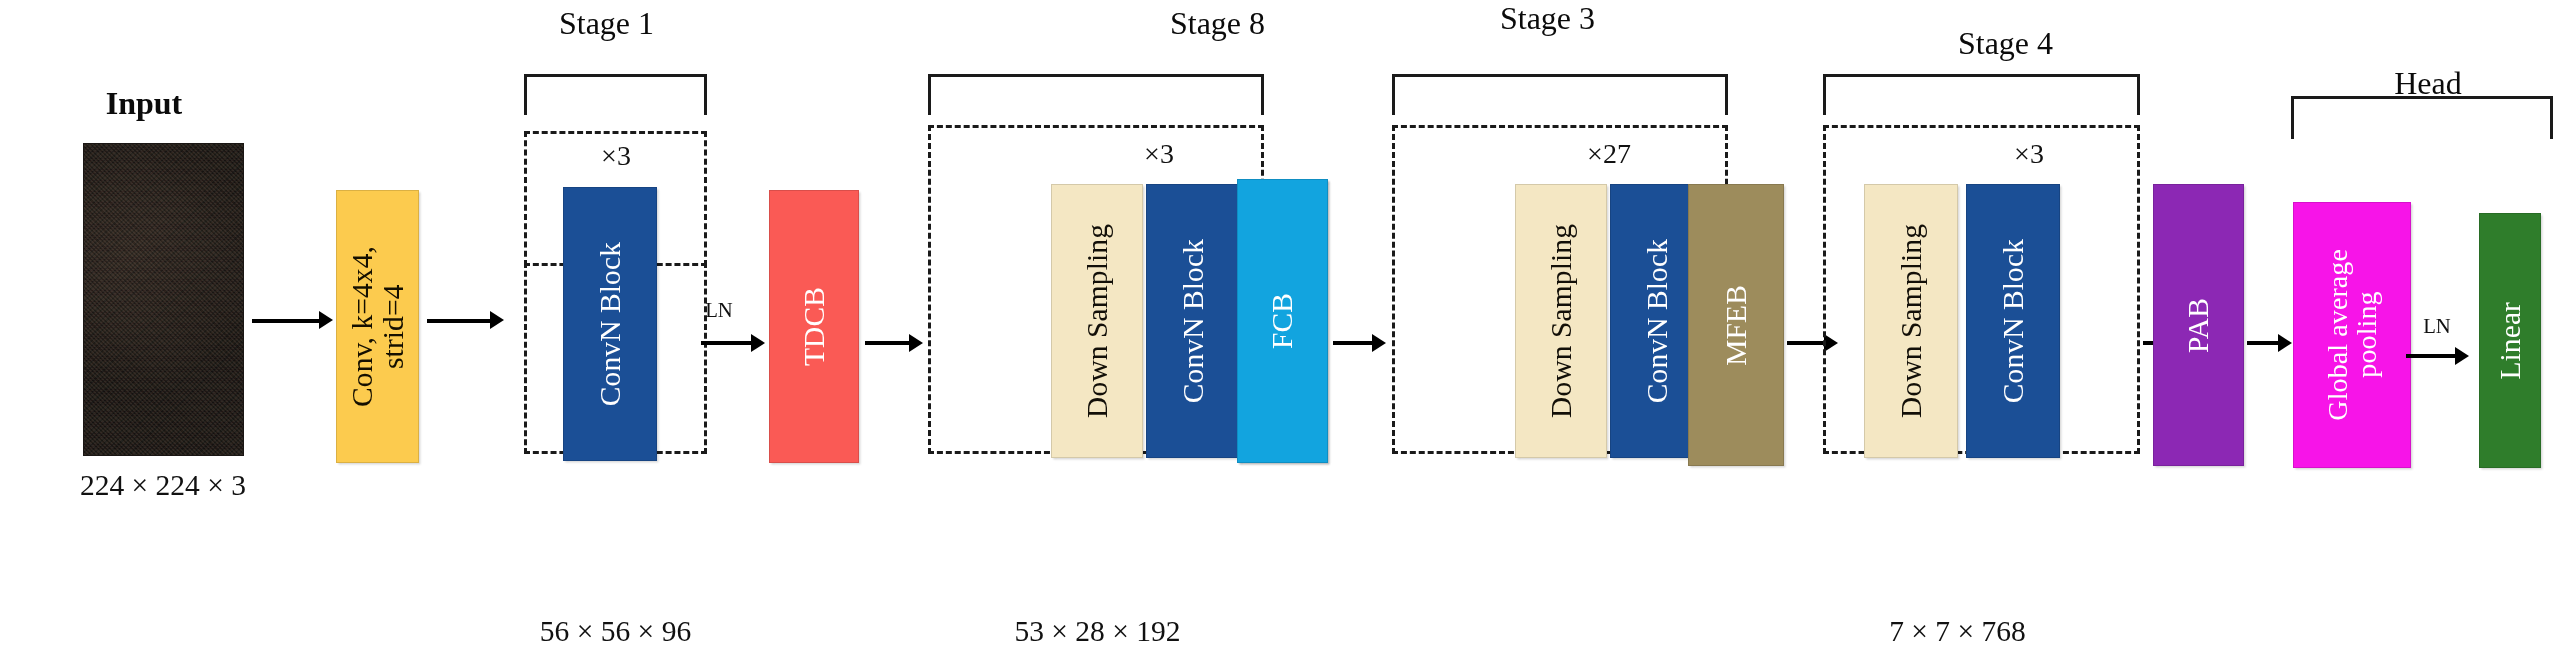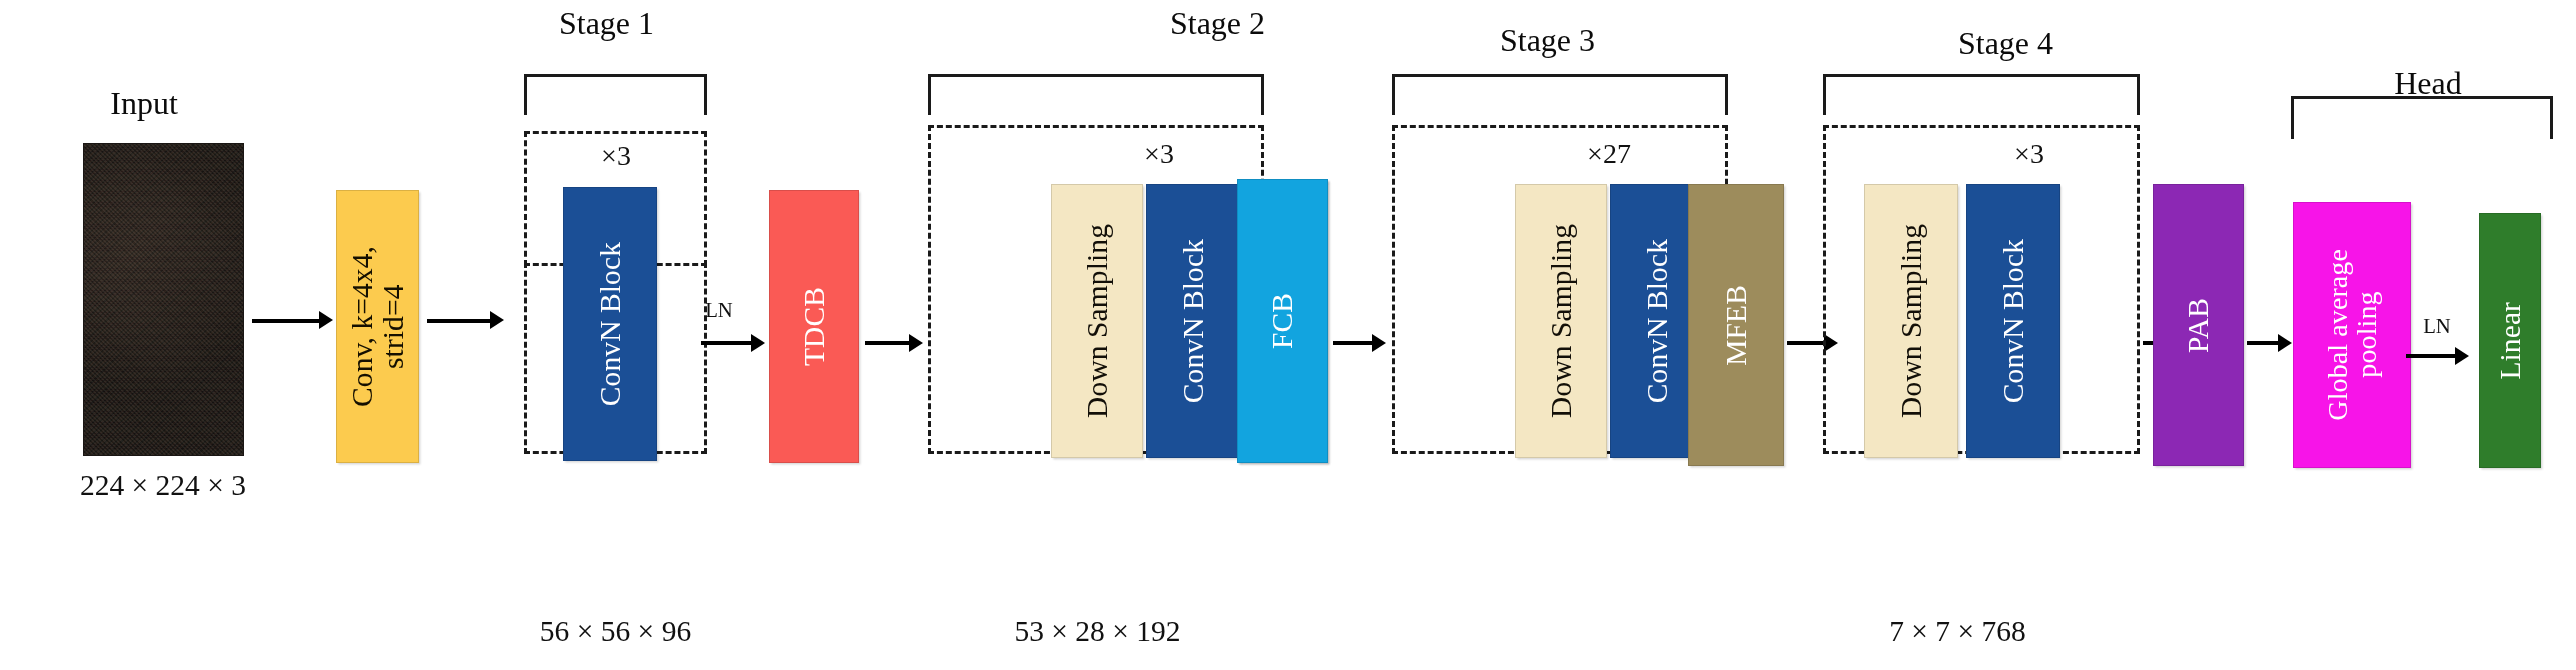--- a/index.html
+++ b/index.html
@@ -143,21 +143,21 @@
     border-left: 14.8px solid #000;
     border-top: 9.6px solid transparent;
     border-bottom: 9.6px solid transparent;
   }
 </style>
 </head>
 <body>
 
 <div id="page">
 
-  <div class="abs input-title" style="left:70px; top:87px; width:148px;">Input</div>
+  <div class="abs input-title" style="left:70px; top:87px; width:148px;font-weight:bold;">Input</div>
 
   <div class="abs input-thumb" style="left:83px; top:143px; width:159px; height:311px;"></div>
 
   <div class="abs dim-label" style="left:15.5px; top:471px; width:295px;">224 × 224 × 3</div>
 
   <div class="abs arrow" style="left:252px; top:319px; width:68px;"></div>
   <div class="abs arrowhead" style="left:319px; top:311px;"></div>
 
   <div class="abs blk blk-conv" style="left:336px; top:190px; width:83px; height:273px;">
     <span class="vtext">Conv, k=4x4,
@@ -185,21 +185,21 @@
   <div class="abs arrow" style="left:701px; top:341px; width:52px;"></div>
   <div class="abs arrowhead" style="left:751px; top:334px;"></div>
 
   <div class="abs blk blk-tdcb" style="left:769px; top:190px; width:90px; height:273px;">
     <span class="vtext">TDCB</span>
   </div>
 
   <div class="abs arrow" style="left:865px; top:341px; width:46px;"></div>
   <div class="abs arrowhead" style="left:909px; top:334px;"></div>
 
-  <div class="abs stage-title" style="left:1107px; top:7.4px; width:221px;">Stage 2</div>
+  <div class="abs stage-title" style="left:1107px; top:7.4px; width:221px;">Stage 8</div>
   <div class="abs brace" style="left:928px; top:74px; width:336px; height:41px;"></div>
   <div class="abs" style="left:928px; top:125px; width:336px; height:329px; box-sizing:border-box; border:3px dashed #1a1a1a;"></div>
 
   <div class="abs rep-label" style="left:1085px; top:140px; width:148px;">×3</div>
 
   <div class="abs blk blk-down" style="left:1051px; top:184px; width:92px; height:274px;">
     <span class="vtext">Down Sampling</span>
   </div>
   <div class="abs blk blk-convn" style="left:1146px; top:184px; width:94px; height:274px;">
     <span class="vtext">ConvN Block</span>
@@ -211,21 +211,21 @@
   <div class="abs arrowhead" style="left:1306px; top:334px;"></div>
 
   <div class="abs blk blk-fcb" style="left:1237px; top:179px; width:91px; height:284px;"></div>
   <div class="abs blk blk-fcb" style="left:1237px; top:179px; width:91px; height:284px;">
     <span class="vtext">FCB</span>
   </div>
 
   <div class="abs arrow" style="left:1333px; top:341px; width:41px;"></div>
   <div class="abs arrowhead" style="left:1372px; top:334px;"></div>
 
-  <div class="abs stage-title" style="left:1437px; top:24px; width:221px;">Stage 3</div>
+  <div class="abs stage-title" style="left:1437px; top:2px; width:221px;">Stage 3</div>
   <div class="abs brace" style="left:1392px; top:74px; width:336px; height:41px;"></div>
   <div class="abs" style="left:1392px; top:125px; width:336px; height:329px; box-sizing:border-box; border:3px dashed #1a1a1a;"></div>
 
   <div class="abs rep-label" style="left:1535px; top:140px; width:148px;">×27</div>
 
   <div class="abs blk blk-down" style="left:1515px; top:184px; width:92px; height:274px;">
     <span class="vtext">Down Sampling</span>
   </div>
   <div class="abs blk blk-convn" style="left:1610px; top:184px; width:94px; height:274px;">
     <span class="vtext">ConvN Block</span>

